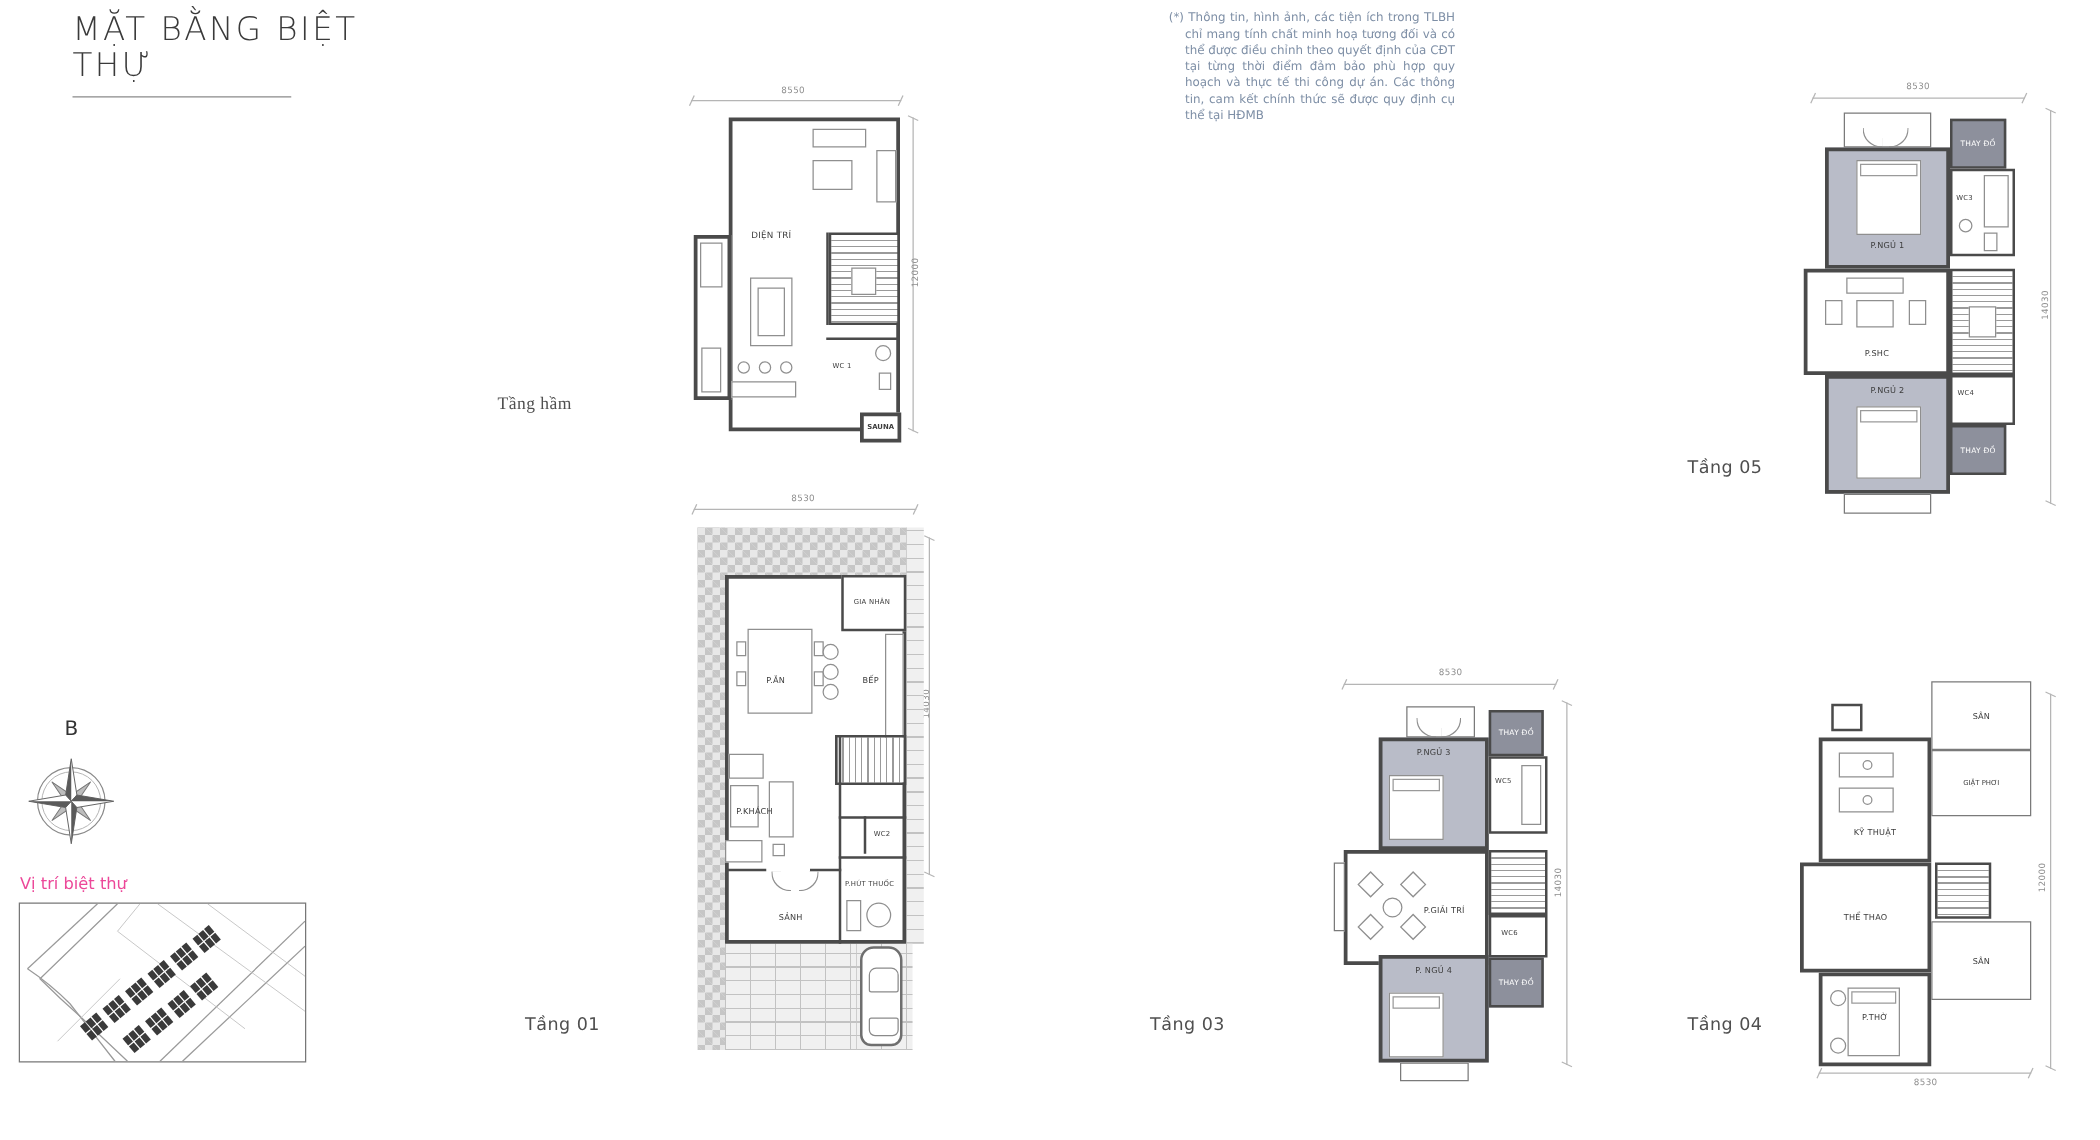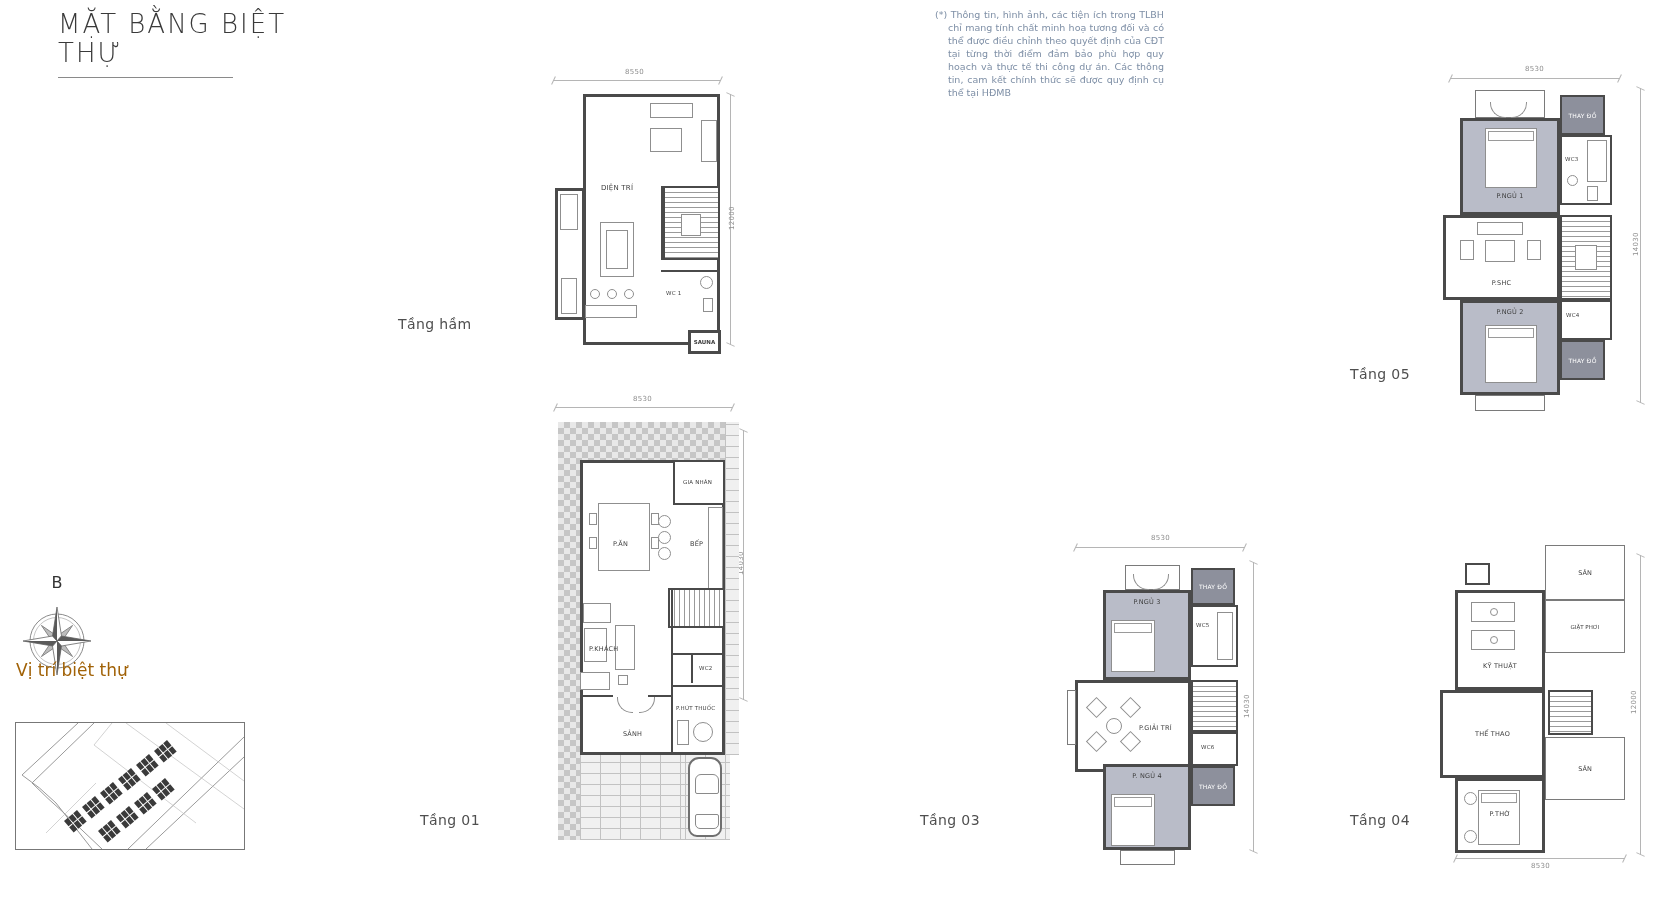--- a/index.html
+++ b/index.html
@@ -57,21 +57,21 @@
   .hdim::before{left:0;}.hdim::after{right:0;}
   .vdim{position:absolute;width:1px;background:#b5b5b5;}
   .vdim::before,.vdim::after{content:"";position:absolute;left:-4px;height:1px;width:9px;background:#b5b5b5;transform:rotate(25deg);}
   .vdim::before{top:0;}.vdim::after{bottom:0;}
   .dim-label{position:absolute;font-size:7px;color:#8f8f8f;letter-spacing:.3px;white-space:nowrap;}
   .dim-label.v{width:36px;text-align:center;transform:rotate(-90deg);}
 
   
   .compass{position:absolute;left:14px;top:573px;width:86px;text-align:center;}
   .compass-b{font-size:16px;color:#333;margin-bottom:1px;}
-  .loc-caption{position:absolute;left:16px;top:660px;font-size:17px;color:#a16207;}
+  .loc-caption{position:absolute;left:16px;top:700px;font-size:13px;color:#ec4899;}
   .site-map{position:absolute;left:15px;top:722px;width:228px;height:126px;border:1px solid #777;box-sizing:content-box;background:#fff;}
 
   .car{position:absolute;border:2px solid #6f6f6f;border-radius:11px 11px 9px 9px;background:#fff;box-sizing:border-box;}
   .car-part{position:absolute;border:1px solid #8a8a8a;background:#fff;}
 </style>
 </head>
 <body>
 
 <div class="page">
 
@@ -108,21 +108,21 @@
     <div class="iwall" style="left:108px;top:124px;width:2px;height:74px;"></div>
     <div class="iwall" style="left:108px;top:208px;width:59px;height:2px;"></div>
 
     <div class="furn circ" style="left:147px;top:214px;width:13px;height:13px;"></div>
     <div class="furn" style="left:150px;top:236px;width:10px;height:14px;"></div>
 
     <div class="room-label" style="left:48px;top:122px;font-size:7px;">DIỆN TRÍ</div>
     <div class="room-label sm" style="left:113px;top:228px;">WC 1</div>
     <div class="sauna-box" style="left:135px;top:268px;width:33px;height:24px;">SAUNA</div>
   </div>
-  <div class="floor-name" style="left:398px;top:316px;">Tầng hầm</div>
+  <div class="floor-name" style="left:398px;top:316px;font-family:Liberation Serif, serif;">Tầng hầm</div>
 
   <div class="plan" style="left:553px;top:395px;width:200px;height:455px;">
     <div class="hdim" style="left:2px;top:12px;width:178px;"></div>
     <div class="dim-label" style="left:80px;top:0;">8530</div>
     <div class="vdim" style="left:190px;top:35px;height:270px;"></div>
     <div class="dim-label v" style="left:170px;top:164px;">14030</div>
 
     <div class="paving checker" style="left:5px;top:27px;width:167px;height:38px;"></div>
     <div class="paving checker" style="left:5px;top:27px;width:22px;height:418px;"></div>
     <div class="paving brick" style="left:172px;top:27px;width:14px;height:333px;"></div>

